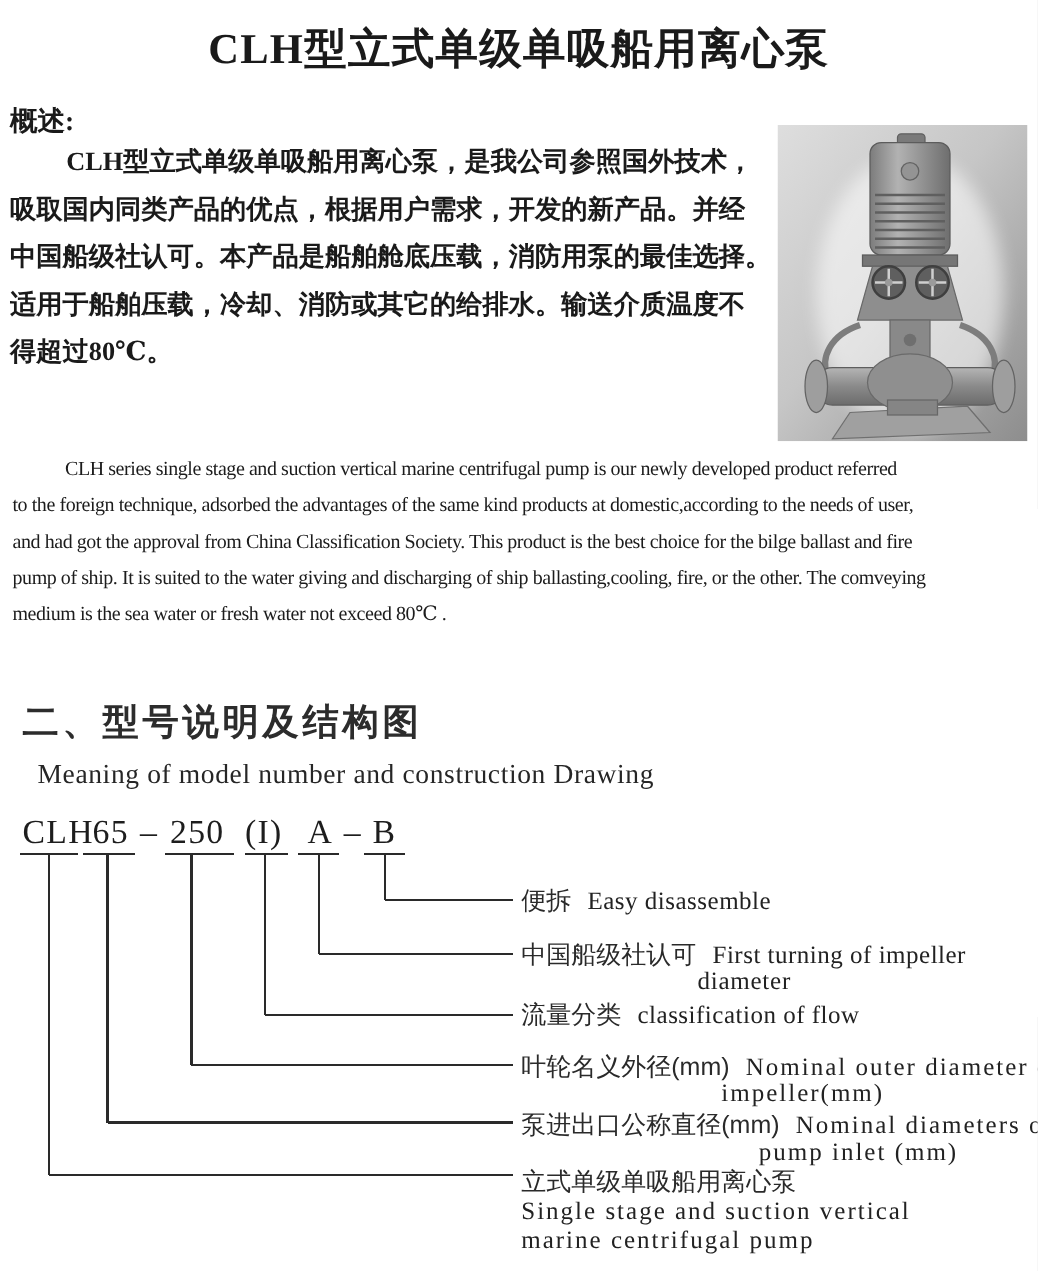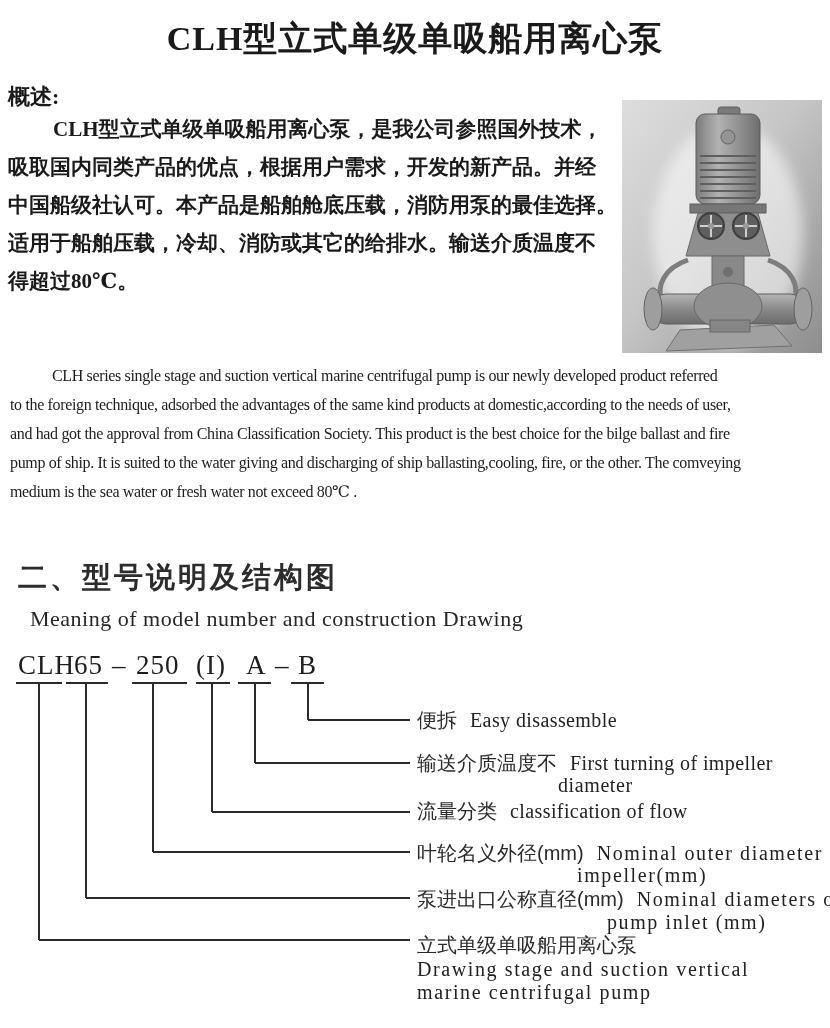--- a/index.html
+++ b/index.html
@@ -156,38 +156,38 @@
         <line x1="86" y1="253" x2="410" y2="253"></line>
         <line x1="39" y1="295" x2="410" y2="295"></line>
       </g>
     </svg>
 
     <div class="dlabel" style="top:62px">
       <span class="lcn">便拆</span><span class="len">Easy disassemble</span>
     </div>
 
     <div class="dlabel" style="top:105px">
-      <span class="lcn">输送介质温度不</span><span class="len">First turning of impeller</span>
+      <span class="lcn">中国船级社认可</span><span class="len">First turning of impeller</span>
     </div>
     <span class="len2" style="left:558px;top:129px">diameter</span>
 
     <div class="dlabel" style="top:153px">
       <span class="lcn">流量分类</span><span class="len">classification of flow</span>
     </div>
 
     <div class="dlabel" style="top:195px">
       <span class="lcn">叶轮名义外径(mm)</span><span class="len sp2">Nominal outer diameter of</span>
     </div>
     <span class="len2 sp2" style="left:577px;top:219px">impeller(mm)</span>
 
     <div class="dlabel" style="top:241px">
       <span class="lcn">泵进出口公称直径(mm)</span><span class="len sp2">Nominal diameters of</span>
     </div>
     <span class="len2 sp2" style="left:607px;top:266px">pump inlet (mm)</span>
 
     <div class="dlabel" style="top:287px">
       <span class="lcn">立式单级单吸船用离心泵</span>
     </div>
-    <span class="len2 sp2" style="left:417px;top:313px">Drawing stage and suction vertical</span>
+    <span class="len2 sp2" style="left:417px;top:313px">Single stage and suction vertical</span>
     <span class="len2 sp2" style="left:417px;top:336px">marine centrifugal pump</span>
 
   </div>
 </div>
 
 </body></html>

